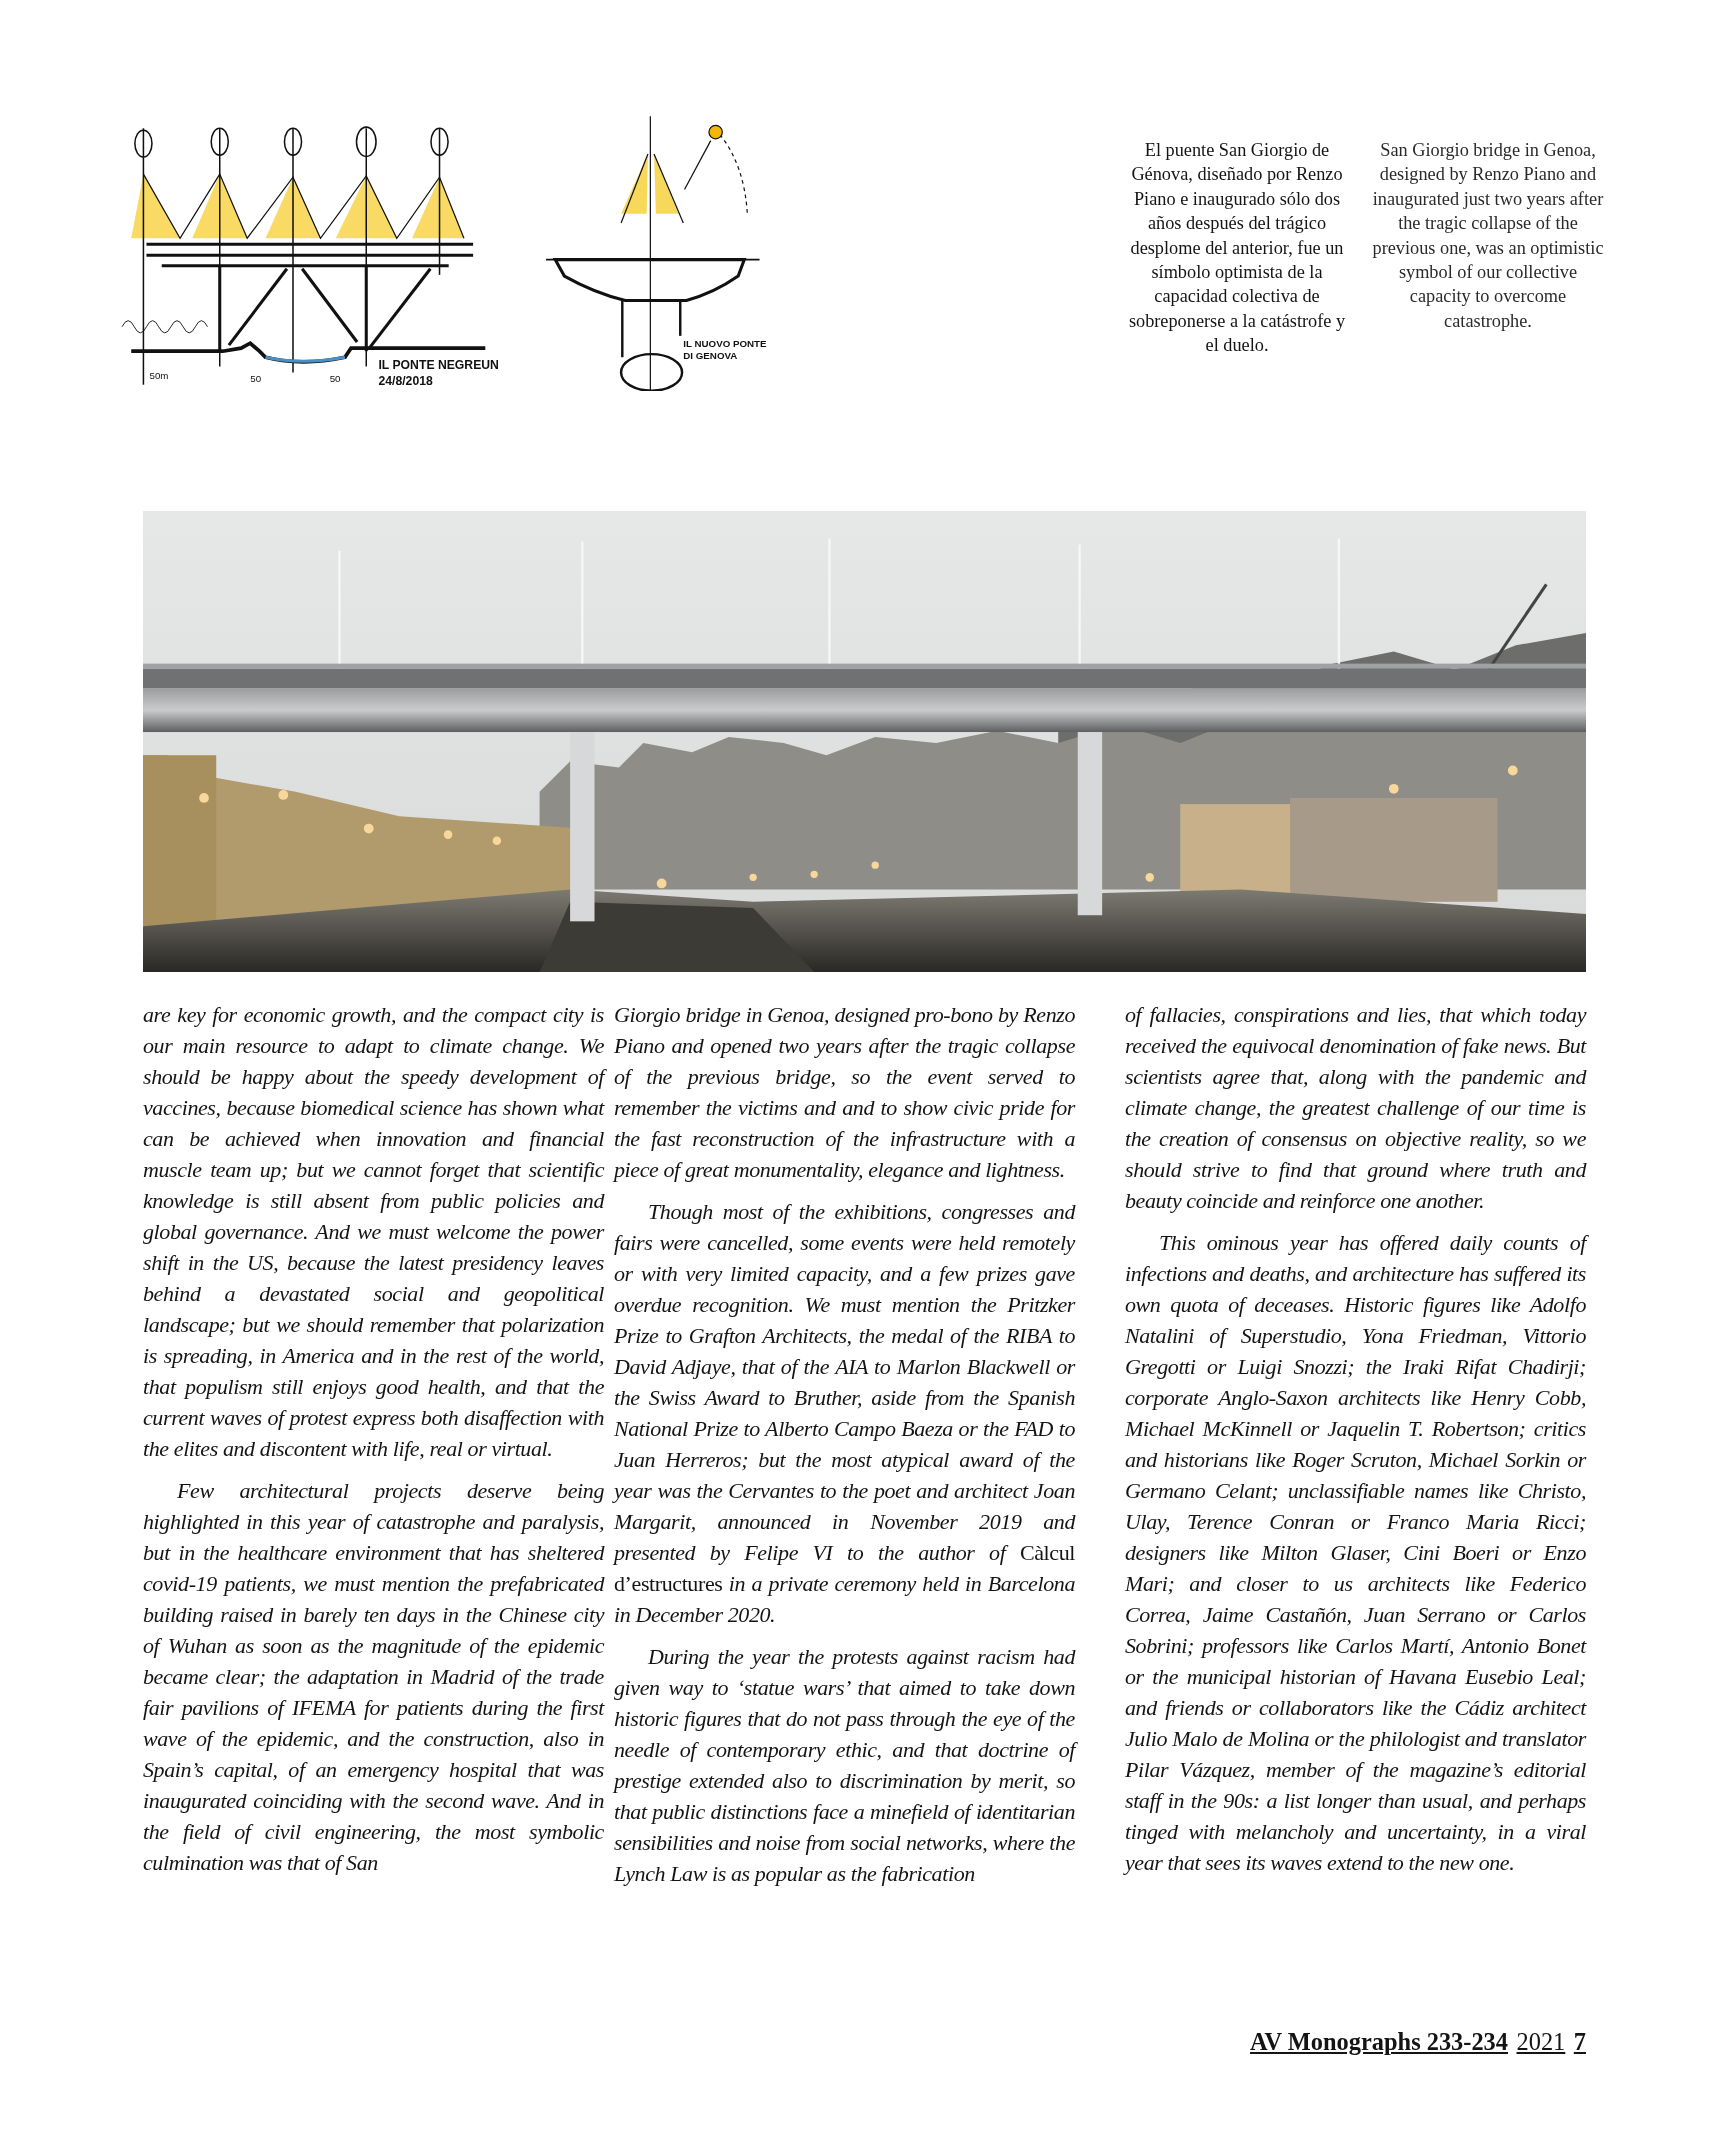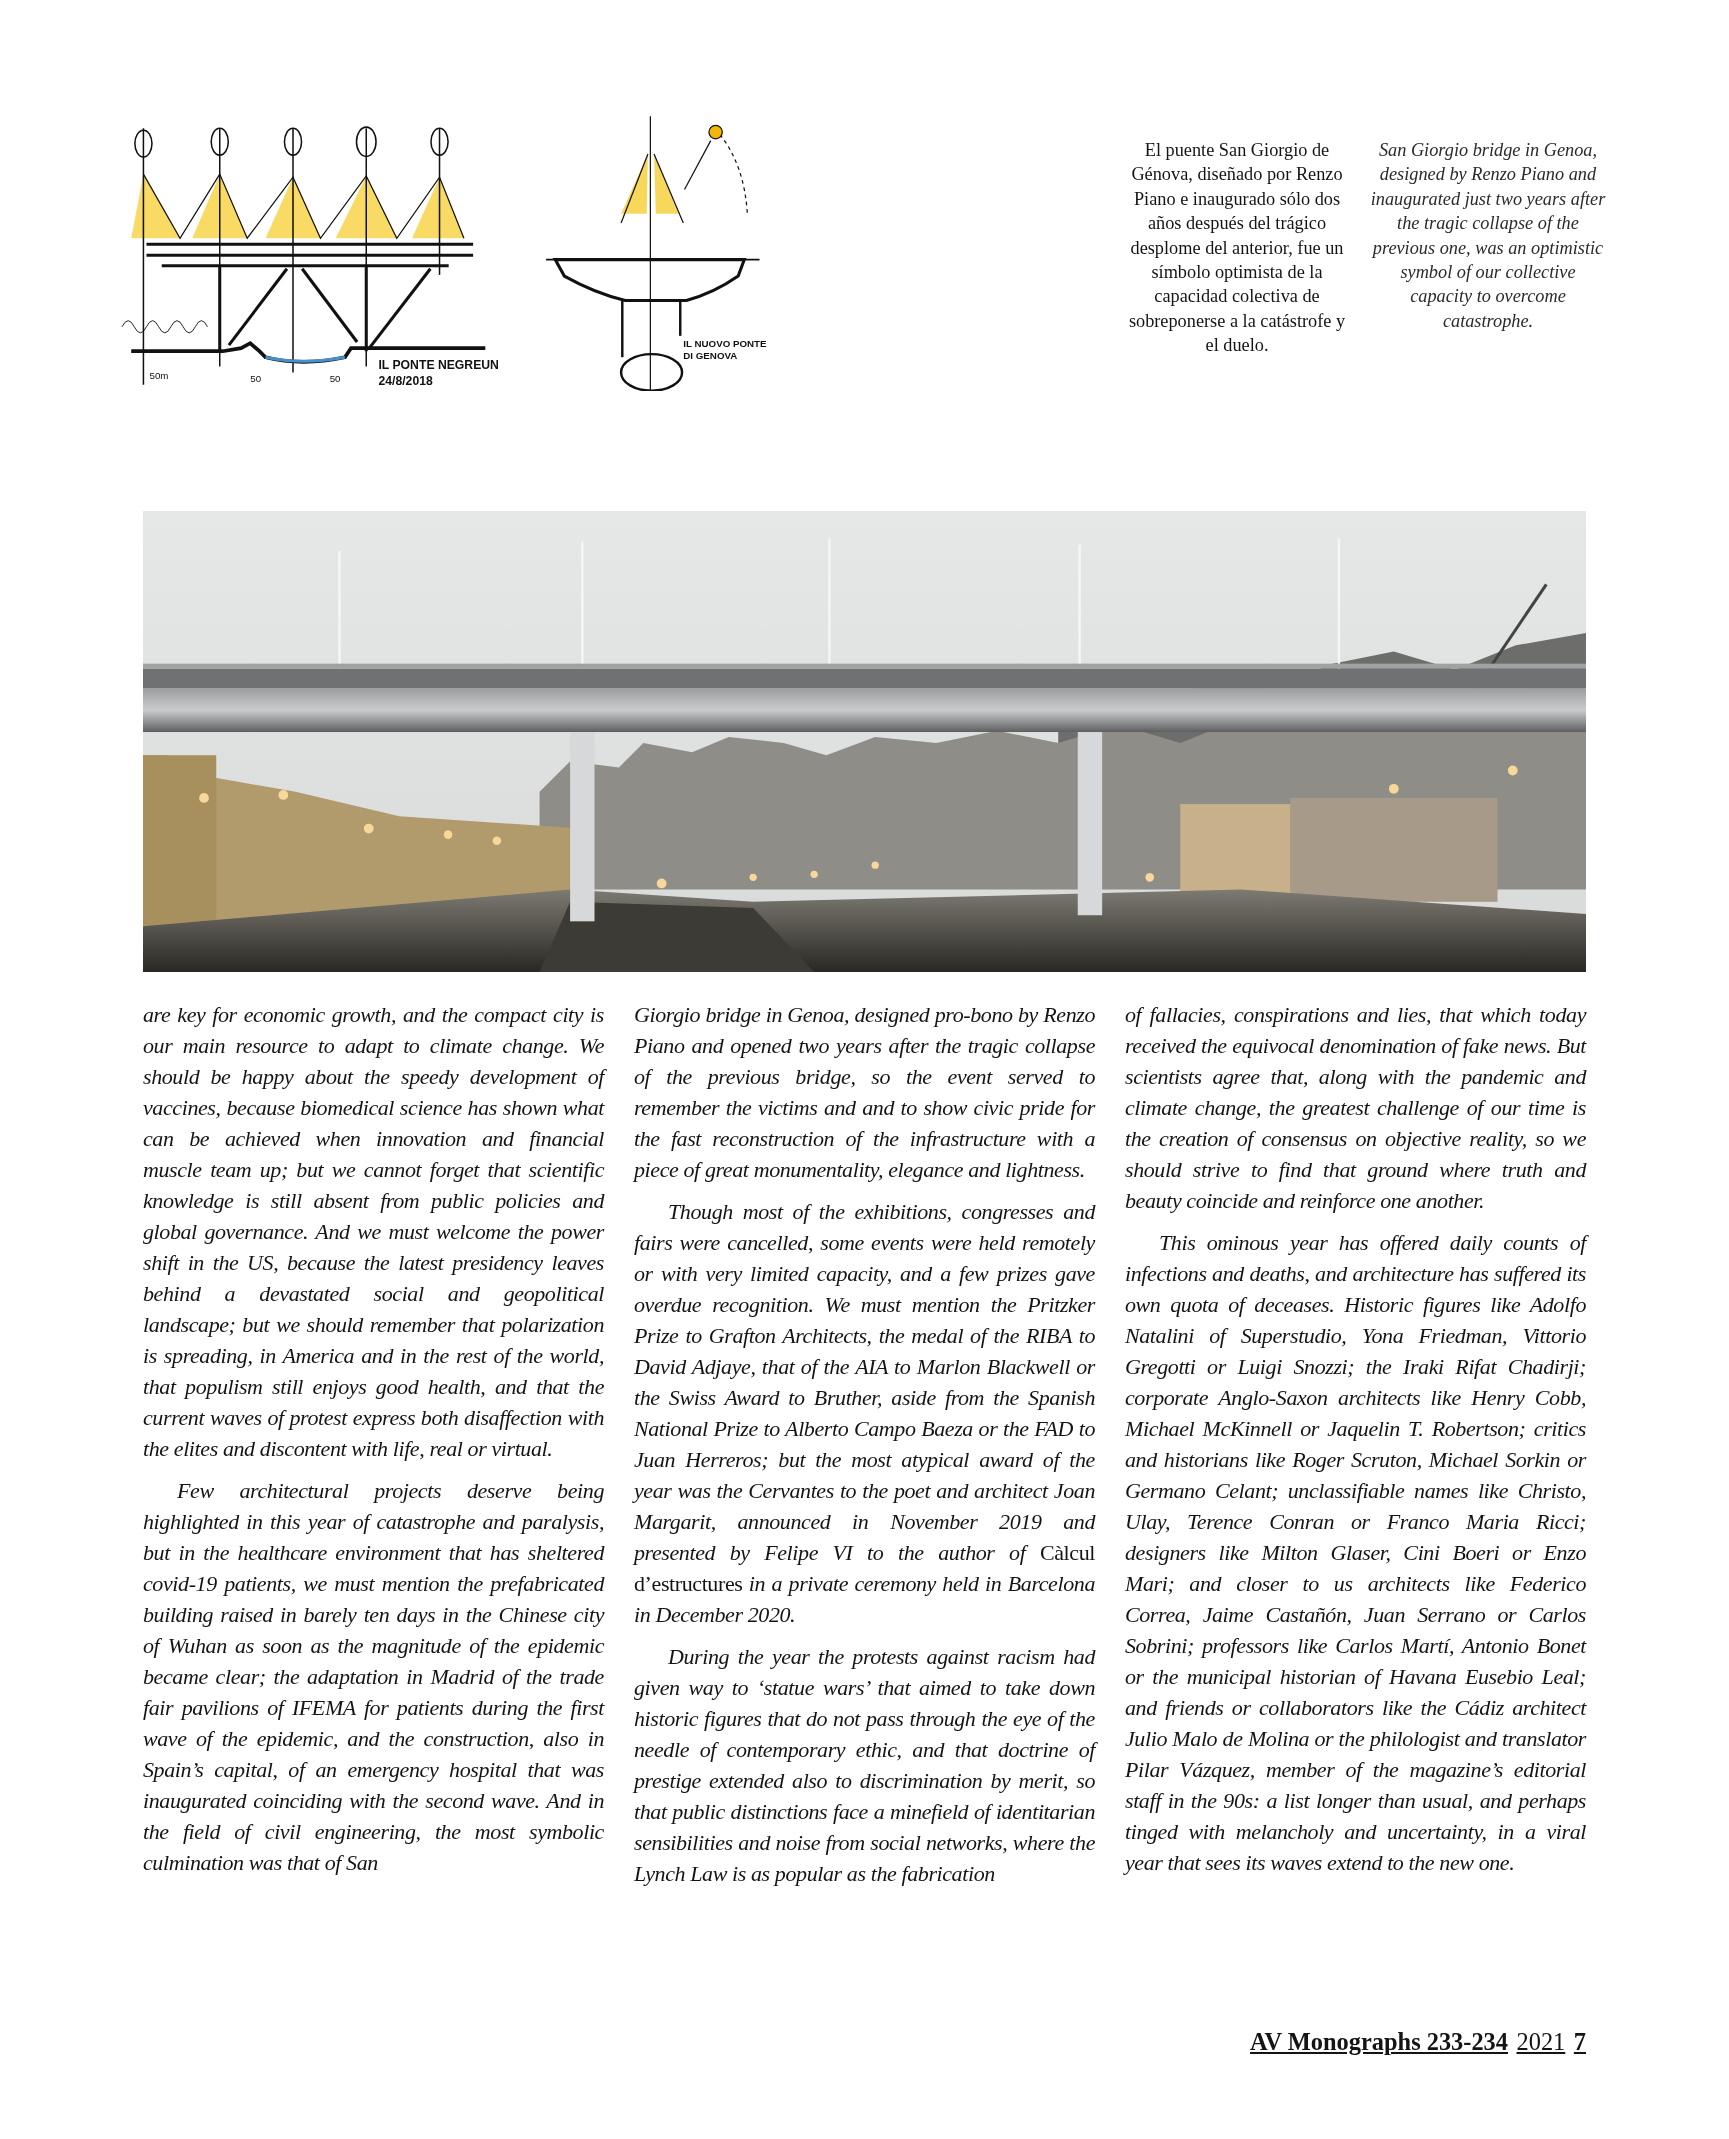--- a/index.html
+++ b/index.html
@@ -9,35 +9,35 @@
   
   .sketch { position: absolute; }
   .sketch svg { display: block; width: 100%; height: 100%; }
   #sketch-elevation { left: 119px; top: 116px; width: 464px; height: 275px; }
   #sketch-section   { left: 543px; top: 116px; width: 244px; height: 275px; }
 
   
   .caption { position: absolute; top: 138px; font-size: 18.3px; line-height: 24.4px; }
   .caption p { margin: 0; text-align: center; }
   #caption-es { left: 1121px; width: 232px; }
-  #caption-en { left: 1369px; width: 238px; font-style: italic; color: #2a2a2a; }
+  #caption-en { left: 1369px; width: 238px; color: #2a2a2a; }
 
   
   #bridge-photo { position: absolute; left: 143px; top: 511px; width: 1443px; height: 461px; overflow: hidden;
                   background: linear-gradient(#e3e4e4 0%, #d9dbdb 40%, #cfd1d0 60%, #b7b5ae 100%); }
   #bridge-photo svg { display: block; width: 100%; height: 100%; }
 
   
   .col { position: absolute; top: 999px; width: 461px; font-style: italic;
          font-size: 22px; line-height: 31px; text-align: justify; hyphens: manual; letter-spacing: -0.4px;
          font-stretch: condensed; }
   .col p { margin: 0; text-indent: 0; }
   .col p.indent { text-indent: 34px; margin-top: 11px; }
   #col-1 { left: 143px; }
-  #col-2 { left: 634px; }
+  #col-2 { left: 614px; }
   #col-3 { left: 1125px; }
   .roman { font-style: normal; }
 
   
   #footer { position: absolute; right: 143px; top: 2027px; font-size: 24.4px; line-height: 29px; white-space: nowrap; text-decoration: underline; }
   #footer .pub { font-weight: bold; }
   #footer .year { font-weight: normal; margin-left: 8.5px; }
   #footer .page { font-weight: bold; margin-left: 8.5px; }
 </style>
 </head>

